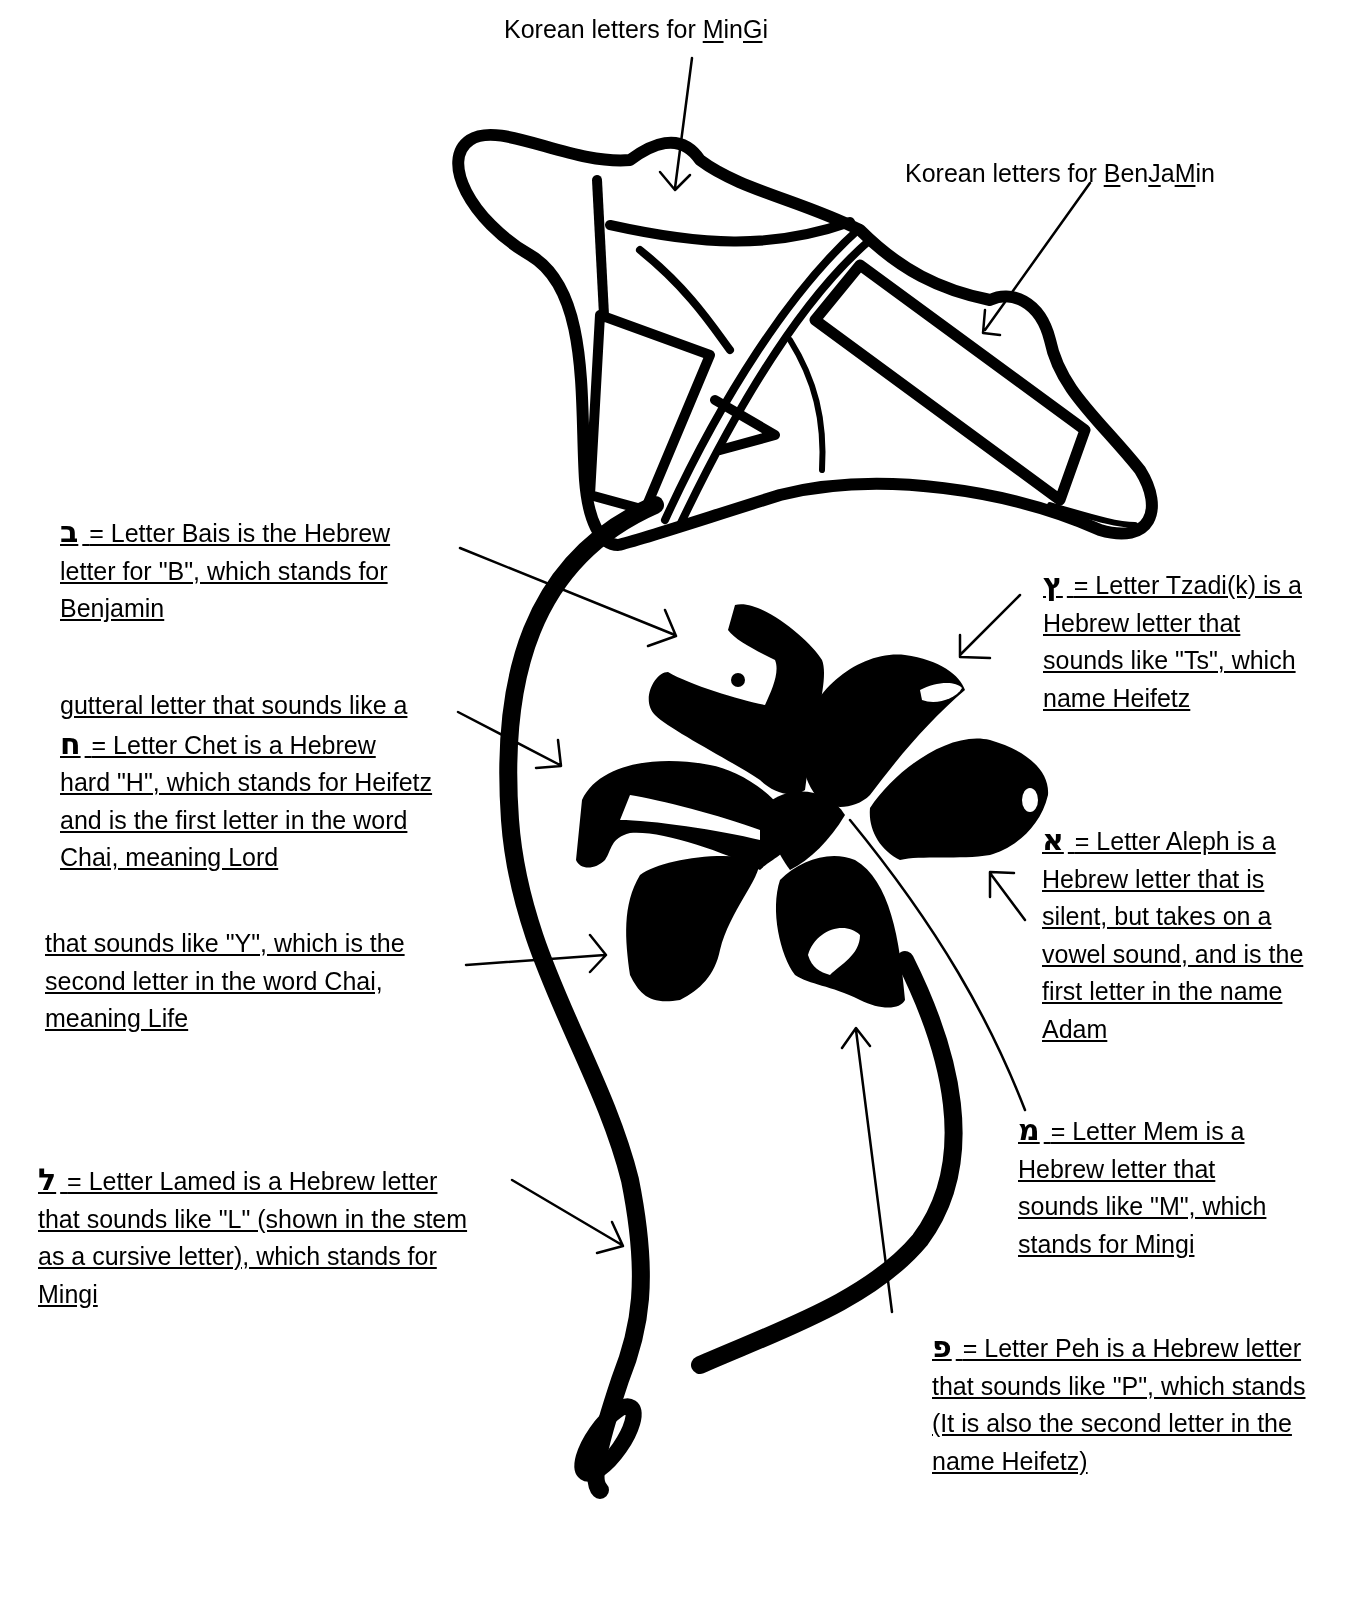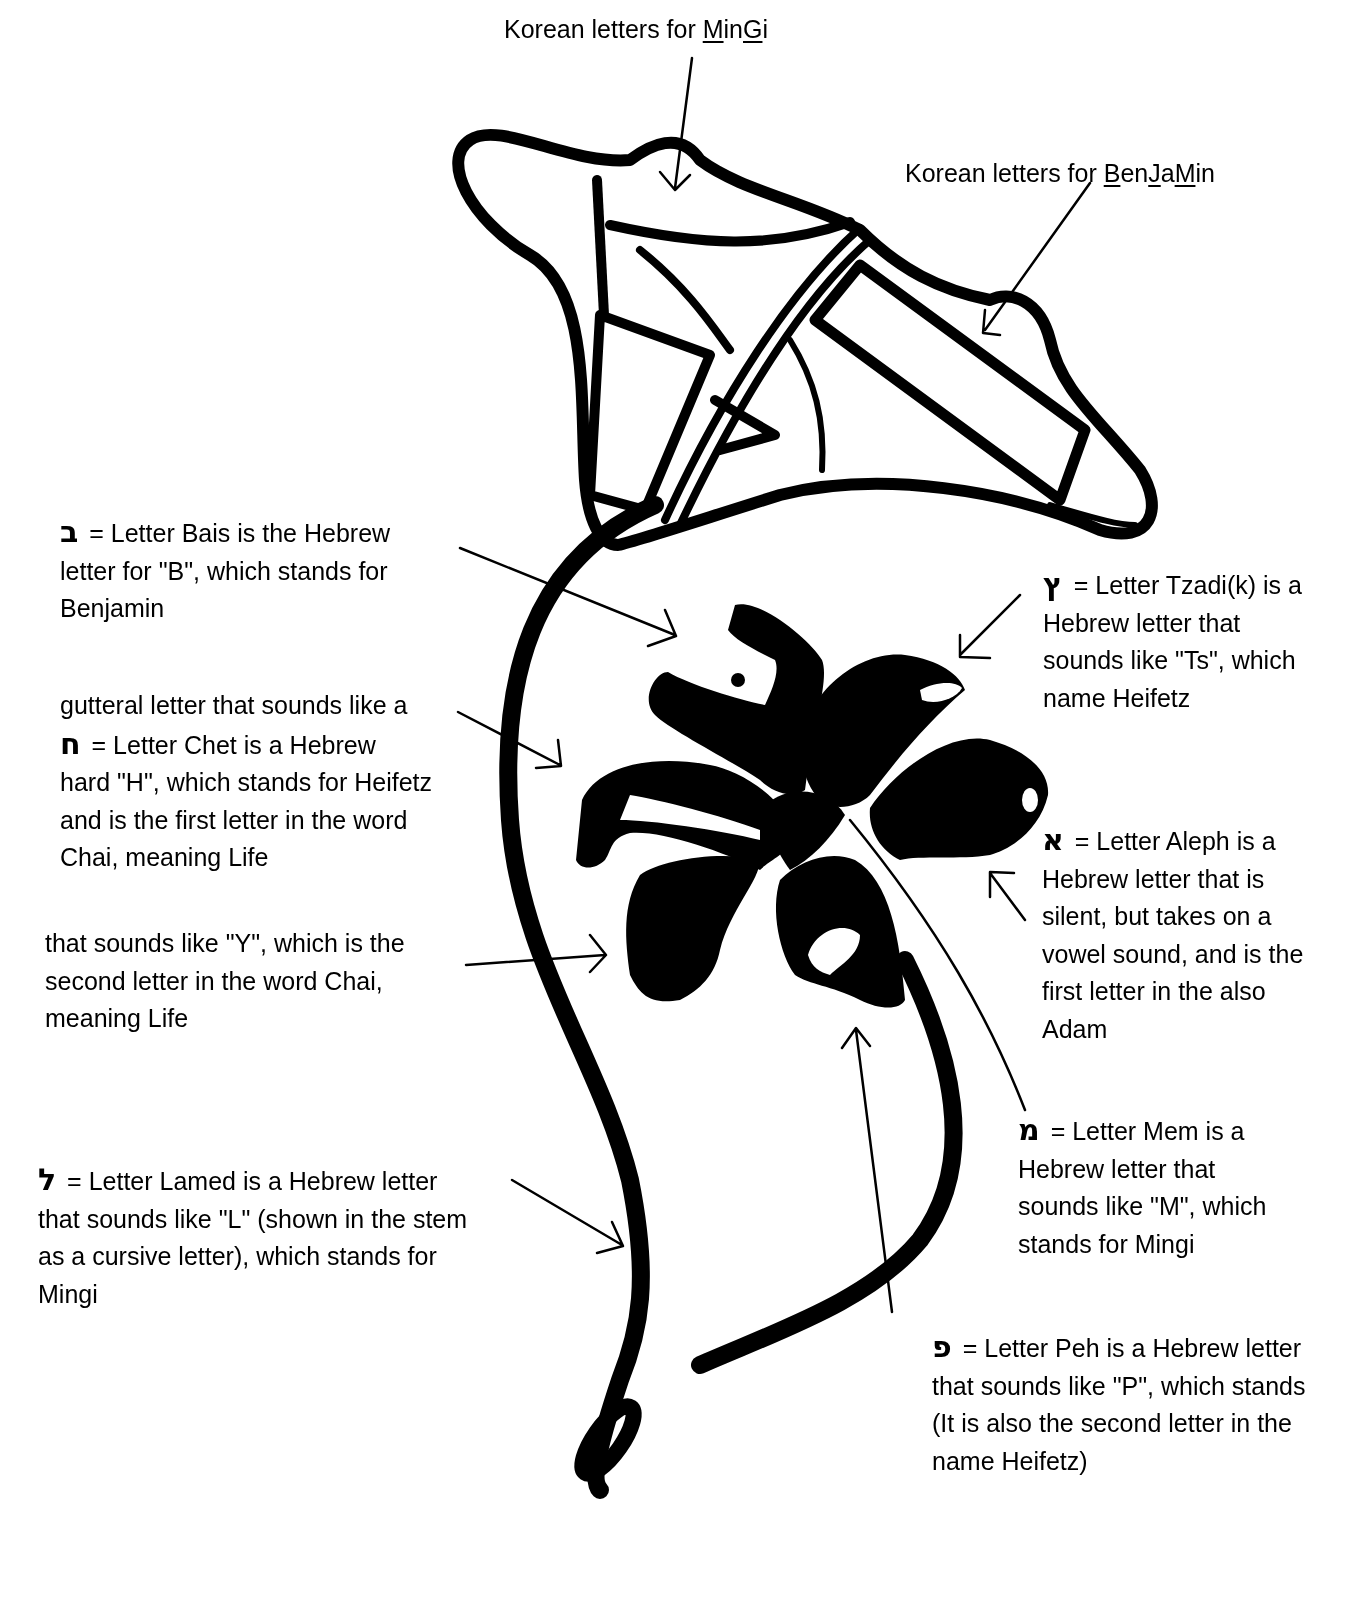--- a/index.html
+++ b/index.html
@@ -1,21 +1,21 @@
 <!DOCTYPE html>
 <html><head>
 <meta charset="utf-8">
 <style>
   html, body { margin: 0; padding: 0; background: #ffffff; }
   body { width: 1366px; height: 1600px; position: relative; overflow: hidden;
          font-family: "Liberation Sans", "DejaVu Sans", sans-serif; color: #000; }
   .label { position: absolute; font-size: 25px; line-height: 37.5px; white-space: nowrap; }
   .label .glyph { font-family: "DejaVu Sans", sans-serif; font-size: 30px; font-weight: bold; margin-right: 4px; }
   .u { text-decoration: underline; text-underline-offset: 3px; }
-  .line { display: block; }
+  .line { display: block; text-decoration: underline; }
   svg.art { position: absolute; left: 0; top: 0; }
 </style>
 </head>
 <body>
 
 <svg class="art" width="1366" height="1600" viewBox="0 0 1366 1600">
   <g fill="none" stroke="#000" stroke-linecap="round" stroke-linejoin="round">
 
     <path d="M470 140 C 440 160, 470 220, 530 255 C 590 290, 580 400, 585 480 C 588 520, 600 545, 618 545 C 640 540, 700 520, 780 495 C 880 470, 1010 490, 1100 530 C 1150 545, 1165 510, 1140 470 C 1100 420, 1060 390, 1050 340 C 1040 300, 1010 290, 990 300 C 940 290, 900 270, 860 230 C 800 200, 740 190, 700 160 C 680 130, 650 145, 630 160 C 570 165, 500 120, 470 140 Z" stroke-width="12"></path>
 
@@ -75,21 +75,21 @@
   <span class="line"><span class="glyph">ב</span> <span>= Letter Bais is the Hebrew</span></span>
   <span class="line">letter for "B", which stands for</span>
   <span class="line">Benjamin</span>
 </div>
 
 <div class="label" style="left:60px; top:687px;">
   <span class="line">gutteral letter that sounds like a</span>
   <span class="line"><span class="glyph">ח</span> <span>= Letter Chet is a Hebrew</span></span>
   <span class="line">hard "H", which stands for Heifetz</span>
   <span class="line">and is the first letter in the word</span>
-  <span class="line">Chai, meaning Life</span>
+  <span class="line">Chai, meaning Lord</span>
 </div>
 
 <div class="label" style="left:45px; top:925px;">
   <span class="line">that sounds like "Y", which is the</span>
   <span class="line">second letter in the word Chai,</span>
   <span class="line">meaning Life</span>
 </div>
 
 <div class="label" style="left:38px; top:1161px;">
   <span class="line"><span class="glyph">ל</span> <span>= Letter Lamed is a Hebrew letter</span></span>
@@ -103,21 +103,21 @@
   <span class="line">Hebrew letter that</span>
   <span class="line">sounds like "Ts", which</span>
   <span class="line">name Heifetz</span>
 </div>
 
 <div class="label" style="left:1042px; top:821px;">
   <span class="line"><span class="glyph">א</span> <span>= Letter Aleph is a</span></span>
   <span class="line">Hebrew letter that is</span>
   <span class="line">silent, but takes on a</span>
   <span class="line">vowel sound, and is the</span>
-  <span class="line">first letter in the also</span>
+  <span class="line">first letter in the name</span>
   <span class="line">Adam</span>
 </div>
 
 <div class="label" style="left:1018px; top:1111px;">
   <span class="line"><span class="glyph">מ</span> <span>= Letter Mem is a</span></span>
   <span class="line">Hebrew letter that</span>
   <span class="line">sounds like "M", which</span>
   <span class="line">stands for Mingi</span>
 </div>
 

